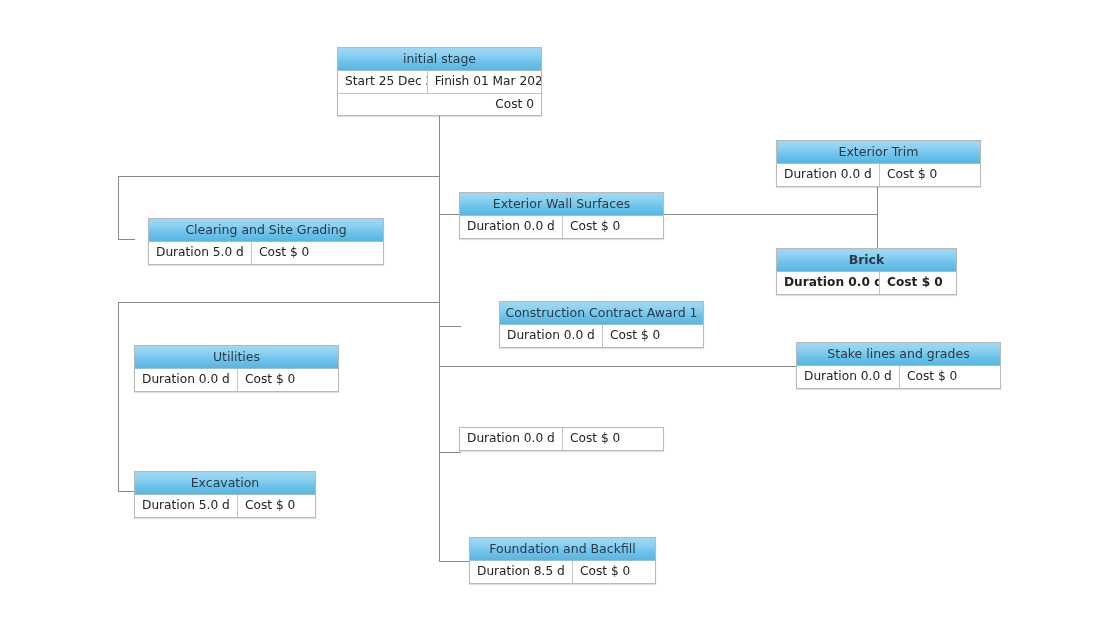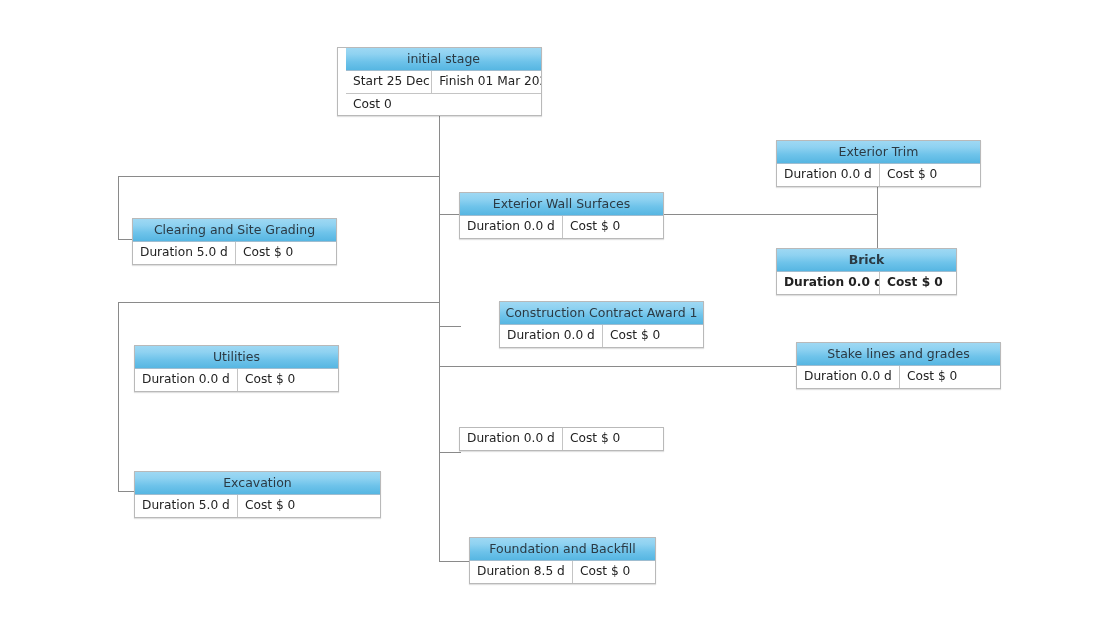--- a/index.html
+++ b/index.html
@@ -69,21 +69,21 @@
   }
   .cell.left {
     border-right: 1px solid #c4c4c4;
     text-align: left;
   }
   .cell.right {
     text-align: left;
     flex: 1 1 auto;
   }
   .cell.full {
-    text-align: left;
+    text-align: right;
     width: 100%;
   }
 </style>
 </head>
 <body>
 
 <div id="canvas">
 
   <div class="conn v" style="left:439px; top:116px; height:60px;"></div>
 
@@ -103,48 +103,48 @@
   <div class="conn v" style="left:877px; top:186px; height:63px;"></div>
 
   <div class="conn h" style="left:439px; top:326px; width:22px;"></div>
 
   <div class="conn h" style="left:439px; top:366px; width:360px;"></div>
 
   <div class="conn h" style="left:439px; top:452px; width:22px;"></div>
 
   <div class="conn h" style="left:439px; top:561px; width:31px;"></div>
 
-  <div class="node" style="left:337px; top:47px; width:205px;padding-left:8px;">
+  <div class="node" style="left:337px; top:47px; width:205px;">
     <div class="node-header">initial stage</div>
     <div class="node-row">
       <div class="cell left" style="width:102px;">Start 25 Dec 2023</div>
       <div class="cell right">Finish 01 Mar 2024</div>
     </div>
     <div class="node-row" style="border-top:1px solid #c4c4c4;">
       <div class="cell full">Cost 0</div>
     </div>
   </div>
 
-  <div class="node" style="left:132px; top:218px; width:205px;">
+  <div class="node" style="left:148px; top:218px; width:236px;">
     <div class="node-header">Clearing and Site Grading</div>
     <div class="node-row">
       <div class="cell left" style="width:103px;">Duration 5.0 d</div>
       <div class="cell right">Cost   $ 0</div>
     </div>
   </div>
 
   <div class="node" style="left:134px; top:345px; width:205px;">
     <div class="node-header">Utilities</div>
     <div class="node-row">
       <div class="cell left" style="width:103px;">Duration 0.0 d</div>
       <div class="cell right">Cost   $ 0</div>
     </div>
   </div>
 
-  <div class="node" style="left:134px; top:471px; width:247px;">
+  <div class="node" style="left:134px; top:471px; width:182px;">
     <div class="node-header">Excavation</div>
     <div class="node-row">
       <div class="cell left" style="width:103px;">Duration 5.0 d</div>
       <div class="cell right">Cost   $ 0</div>
     </div>
   </div>
 
   <div class="node" style="left:459px; top:192px; width:205px;">
     <div class="node-header">Exterior Wall Surfaces</div>
     <div class="node-row">

